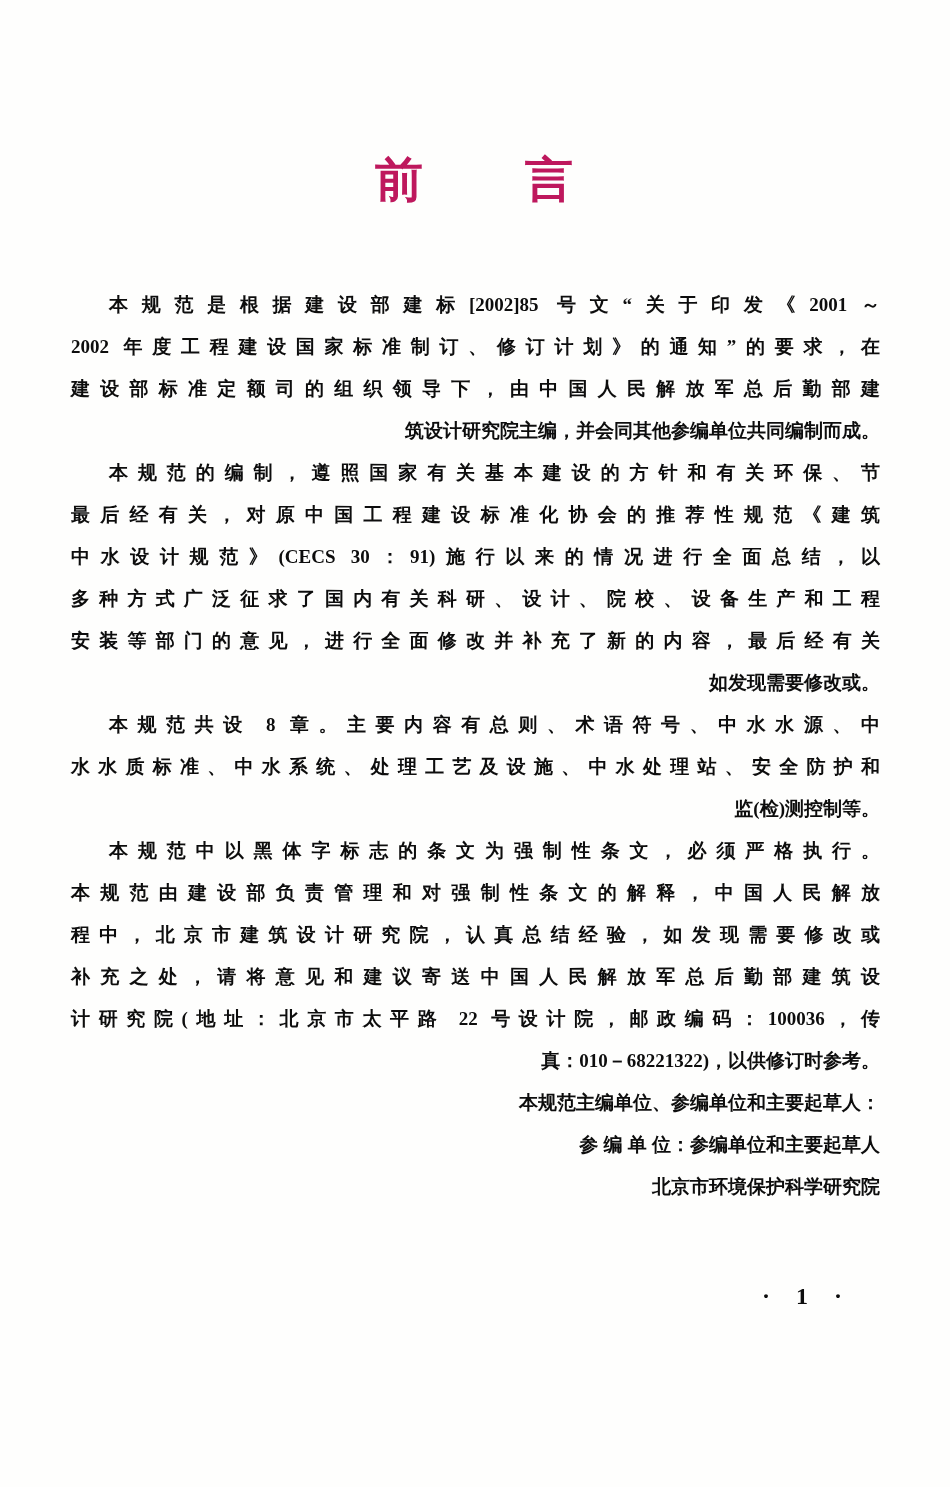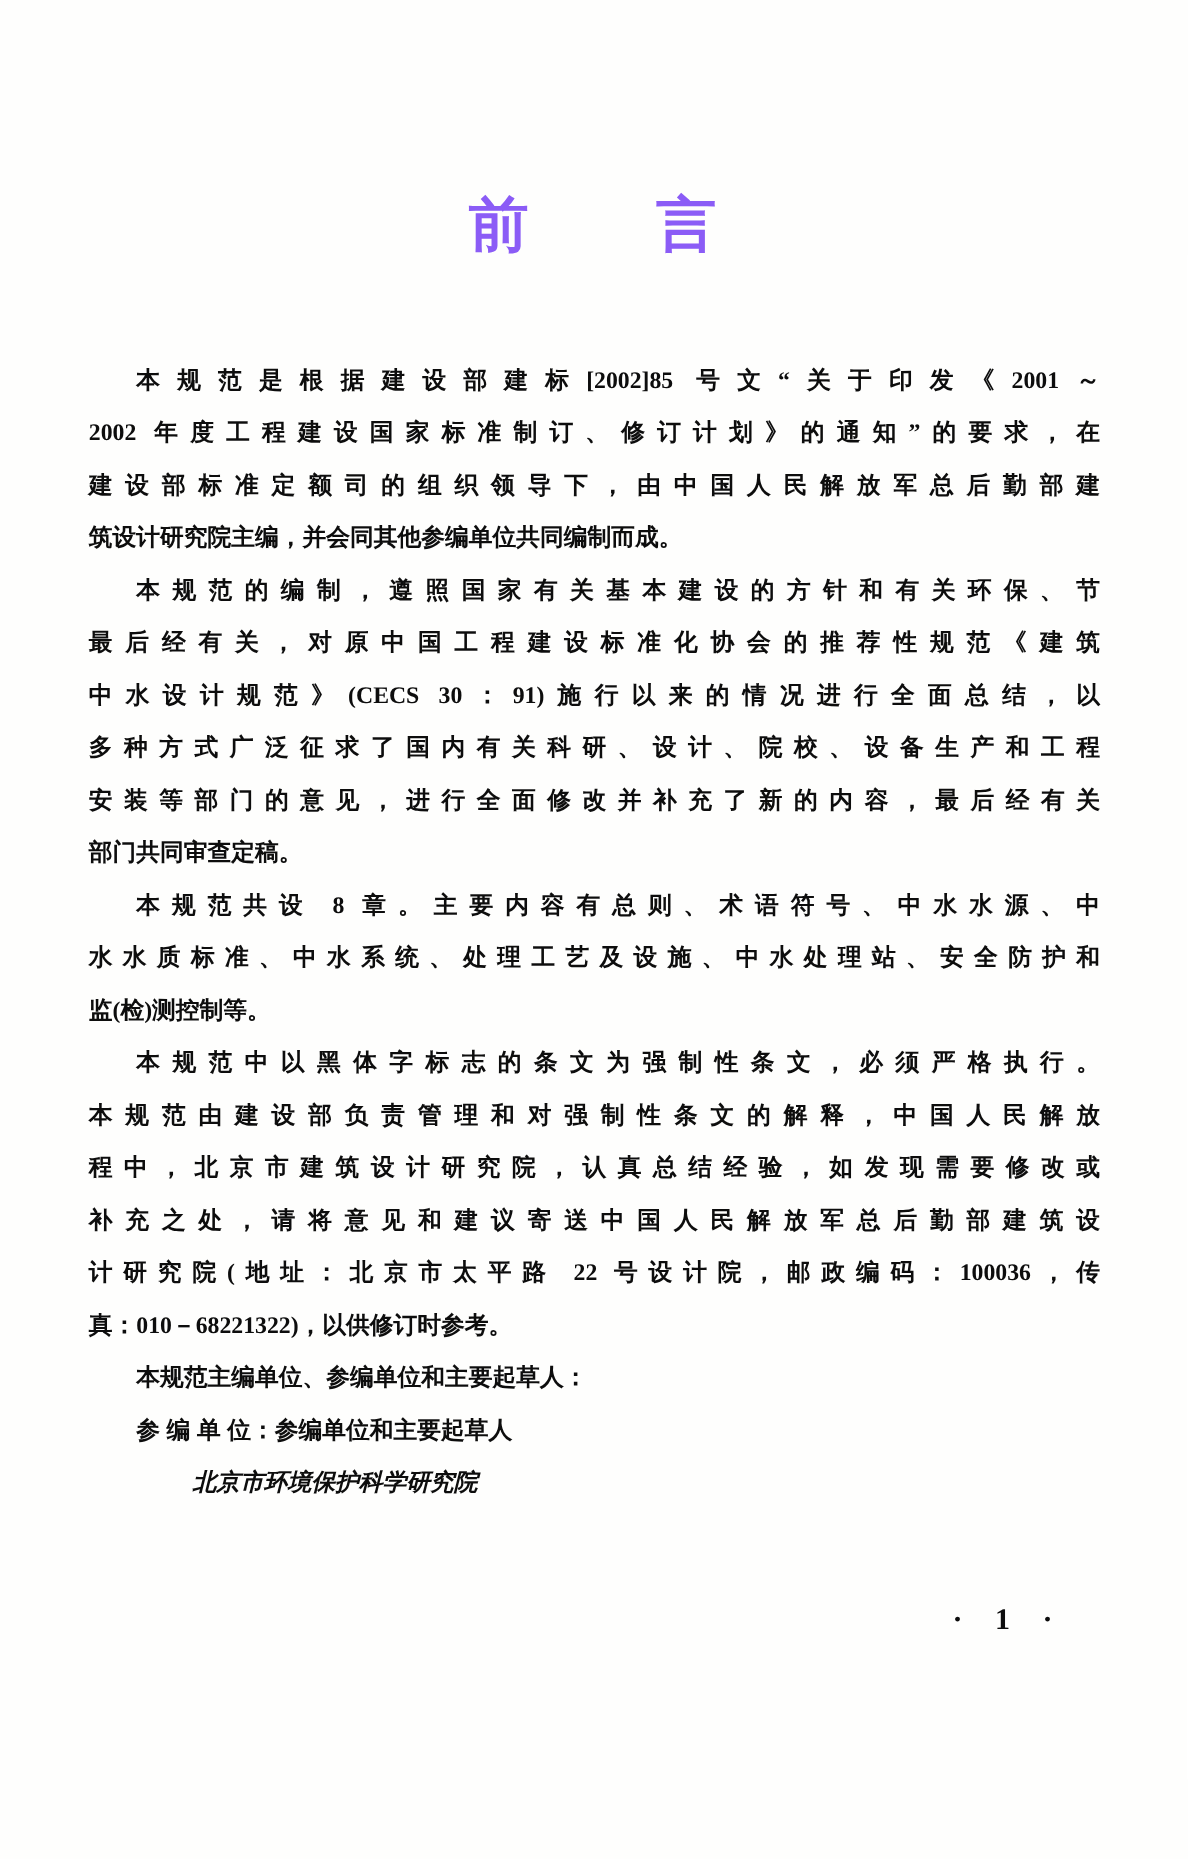--- a/index.html
+++ b/index.html
@@ -19,49 +19,49 @@
   .doc-title {
     position: absolute;
     top: 148px;
     left: 0;
     width: 100%;
     text-align: center;
     font-family: "Liberation Sans", "DejaVu Sans", sans-serif;
     font-size: 48px;
     font-weight: 900;
     letter-spacing: 2px;
-    color: #8b5cf6;
+    color: #be185d;
     white-space: pre;
   }
   .body-col {
     position: absolute;
     top: 284px;
     left: 71px;
     width: 809px;
     font-size: 19px;
     line-height: 42px;
     font-weight: 600;
     letter-spacing: 0;
   }
   .ln {
     height: 42px;
     white-space: nowrap;
+    text-align: right;
   }
   .fill {
     white-space: normal;
     text-align: justify;
     text-align-last: justify;
     text-justify: inter-character;
   }
   .ind {
     text-indent: 2em;
   }
   .cont {
     margin-left: 83px;
-    font-style: italic;
   }
   .unit-label {
     font-family: "Liberation Sans", "DejaVu Sans", sans-serif;
     font-weight: 900;
   }
   .page-number {
     position: absolute;
     top: 1283px;
     right: 98px;
     font-size: 24px;
@@ -80,21 +80,21 @@
   <div class="body-col">
     <div class="ln ind fill">本规范是根据建设部建标[2002]85 号文“关于印发《2001～</div>
     <div class="ln fill">2002 年度工程建设国家标准制订、修订计划》的通知”的要求，在</div>
     <div class="ln fill">建设部标准定额司的组织领导下，由中国人民解放军总后勤部建</div>
     <div class="ln">筑设计研究院主编，并会同其他参编单位共同编制而成。</div>
     <div class="ln ind fill">本规范的编制，遵照国家有关基本建设的方针和有关环保、节</div>
     <div class="ln fill">最后经有关，对原中国工程建设标准化协会的推荐性规范《建筑</div>
     <div class="ln fill">中水设计规范》(CECS 30：91)施行以来的情况进行全面总结，以</div>
     <div class="ln fill">多种方式广泛征求了国内有关科研、设计、院校、设备生产和工程</div>
     <div class="ln fill">安装等部门的意见，进行全面修改并补充了新的内容，最后经有关</div>
-    <div class="ln">部门共同审查定稿。</div>
+    <div class="ln">如发现需要修改或。</div>
     <div class="ln ind fill">本规范共设 8 章。主要内容有总则、术语符号、中水水源、中</div>
     <div class="ln fill">水水质标准、中水系统、处理工艺及设施、中水处理站、安全防护和</div>
     <div class="ln">监(检)测控制等。</div>
     <div class="ln ind fill">本规范中以黑体字标志的条文为强制性条文，必须严格执行。</div>
     <div class="ln fill">本规范由建设部负责管理和对强制性条文的解释，中国人民解放</div>
     <div class="ln fill">程中，北京市建筑设计研究院，认真总结经验，如发现需要修改或</div>
     <div class="ln fill">补充之处，请将意见和建议寄送中国人民解放军总后勤部建筑设</div>
     <div class="ln fill">计研究院(地址：北京市太平路 22 号设计院，邮政编码：100036，传</div>
     <div class="ln">真：010－68221322)，以供修订时参考。</div>
     <div class="ln ind">本规范主编单位、参编单位和主要起草人：</div>

